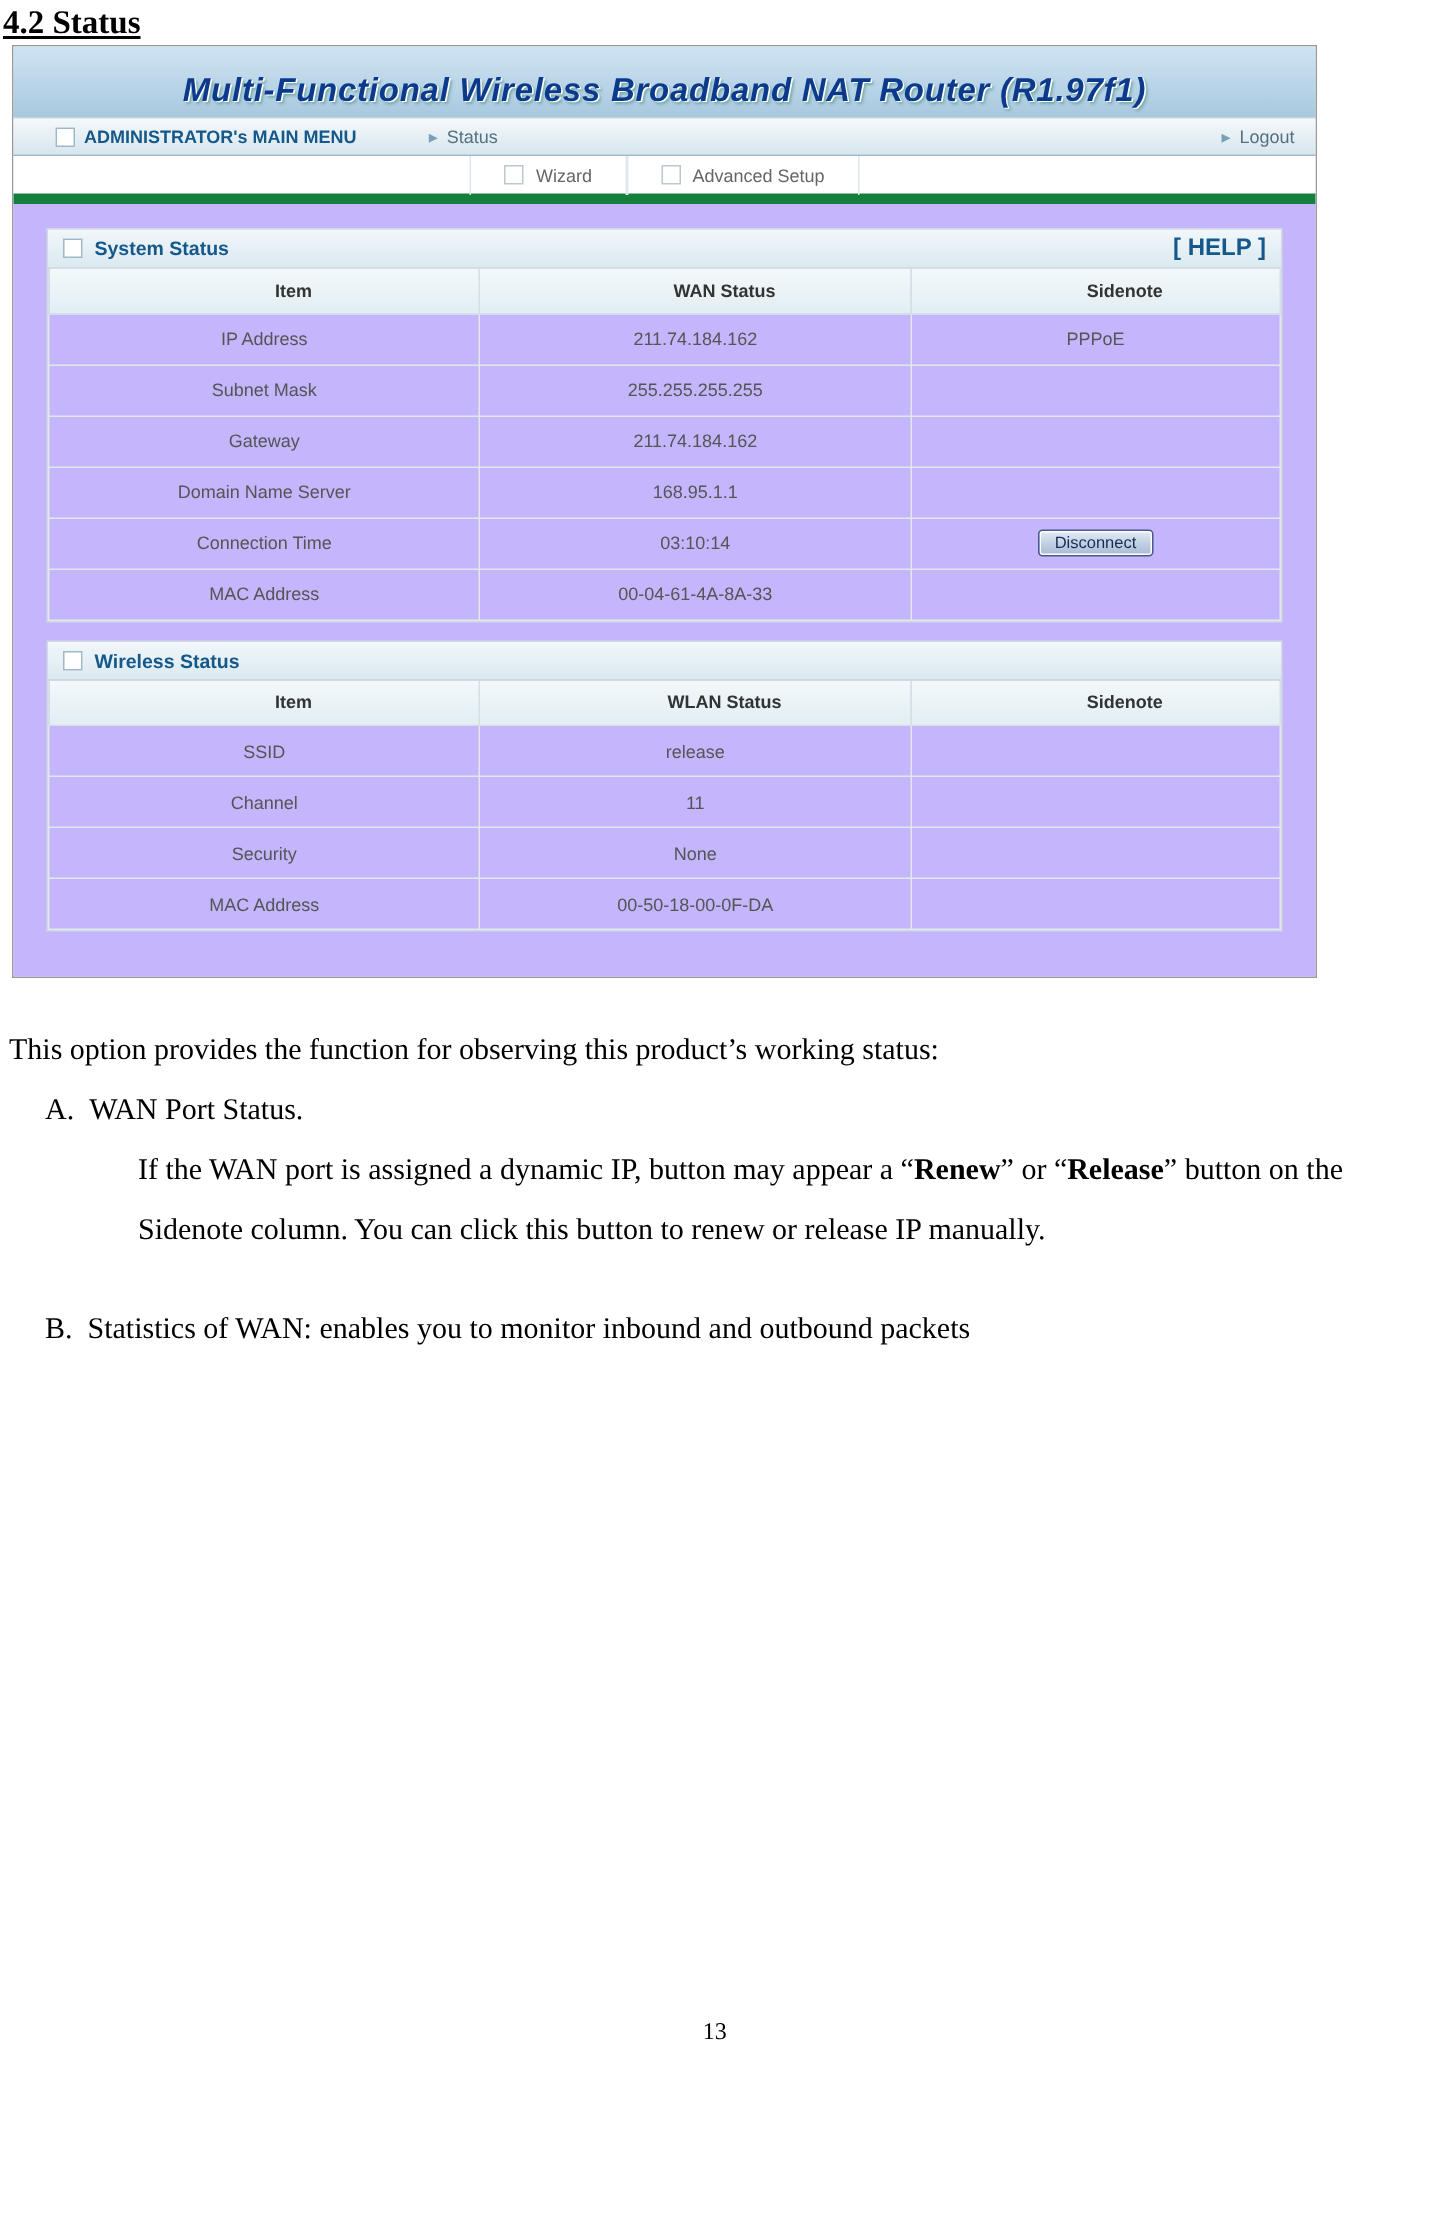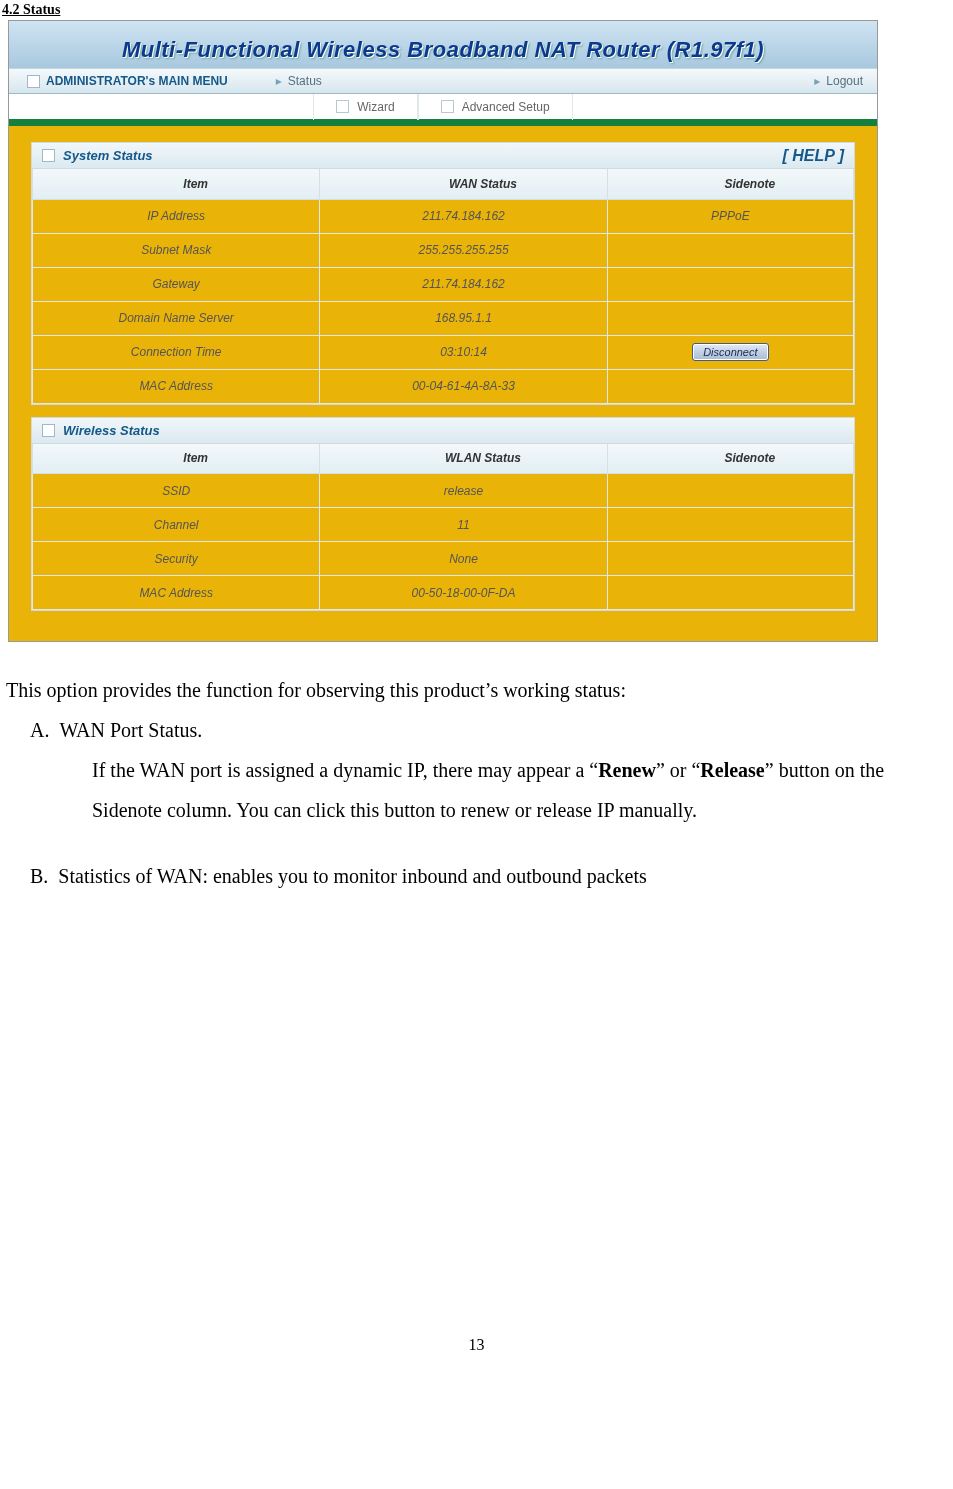--- a/index.html
+++ b/index.html
@@ -10,21 +10,21 @@
     background: #ffffff;
     width: 953px;
     font-size: 14px;
     color: #000;
   }
   .page {
     padding: 0 2px 0 2px;
   }
   .section-heading {
     font-family: "Times New Roman", serif;
-    font-size: 14px;
+    font-size: 22px;
     font-weight: bold;
     text-decoration: underline;
     margin: 2px 0 2px 0;
   }
   .screenshot {
     border: 1px solid #999;
     width: 870px;
     margin: 0 0 0 6px;
     background: #ffffff;
   }
@@ -46,20 +46,21 @@
   
   .menubar {
     height: 26px;
     background: linear-gradient(to bottom,#f5f9fb 0%,#d6e6ee 100%);
     border-top: 1px solid #c2d6e0;
     border-bottom: 1px solid #9fb8c7;
     display: flex;
     align-items: center;
     font-size: 12px;
     color: #2a3f52;
+    padding-left: 10px;
   }
   .menubar .admin {
     font-weight: bold;
     color: #15588a;
     margin-left: 18px;
   }
   .menubar .admin::before{
     content:"";
     display:inline-block;width:11px;height:11px;margin-right:6px;
     border:1px solid #9fb8c7;background:#fff;vertical-align:middle;
@@ -85,22 +86,21 @@
     border-right:1px solid #e1e8ec;
     display:flex;align-items:center;
   }
   .tab::before{
     content:"";display:inline-block;width:11px;height:11px;margin-right:8px;
     border:1px solid #b9c9d1;background:#fff;
   }
   
   .content {
     padding: 16px 22px 18px 22px;
-    background:#eab308;
-    font-style:italic;
+    background:#c4b5fd;
   }
   .panel {
     border:1px solid #cfdbe1;
     margin-bottom: 12px;
   }
   .panel-header {
     background:linear-gradient(to bottom,#f1f7fa 0%,#dbe9f0 100%);
     border-bottom:1px solid #cfdbe1;
     height:26px;
     display:flex;align-items:center;
@@ -293,21 +293,21 @@
     </div>
   </div>
 
   <div class="doc">
     <div>This option provides the function for observing this product’s working status:</div>
 
     <div class="li">
       <span>A.</span>&nbsp;&nbsp;<span>WAN Port Status.</span>
     </div>
     <div class="body">
-      <span>If the WAN port is assigned a dynamic IP, there may appear a “</span><b>Renew</b><span>” or “</span><b>Release</b><span>” button on the Sidenote column. You can click this button to renew or release IP manually.</span>
+      <span>If the WAN port is assigned a dynamic IP, button may appear a “</span><b>Renew</b><span>” or “</span><b>Release</b><span>” button on the Sidenote column. You can click this button to renew or release IP manually.</span>
     </div>
 
     <div style="height:26px"></div>
 
     <div class="li">
       <span>B.</span>&nbsp;&nbsp;<span>Statistics of WAN: enables you to monitor inbound and outbound packets</span>
     </div>
   </div>
 
   <div class="footer">13</div>

